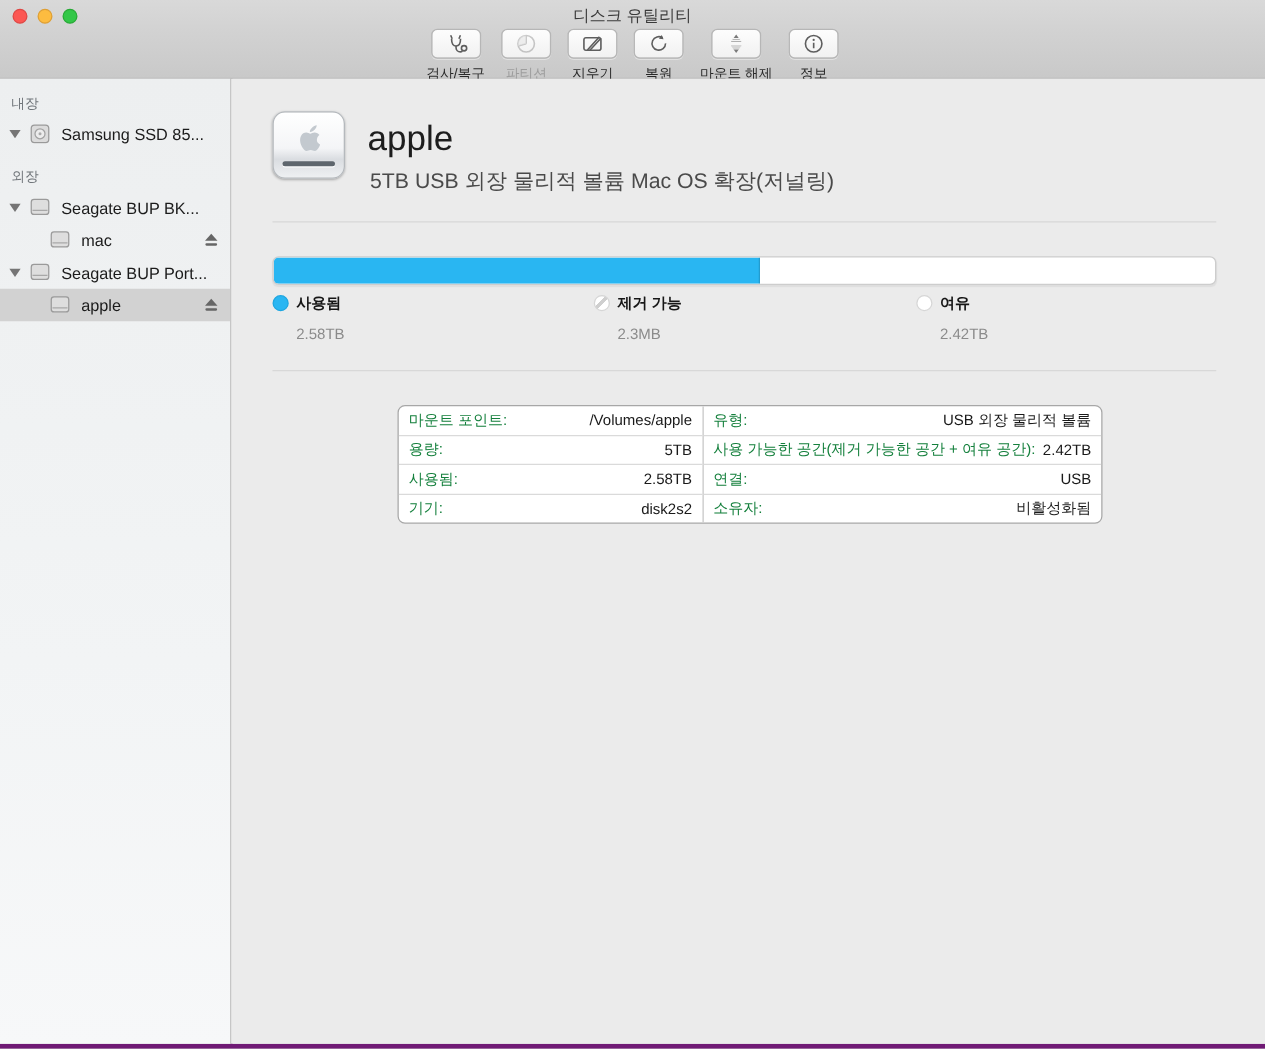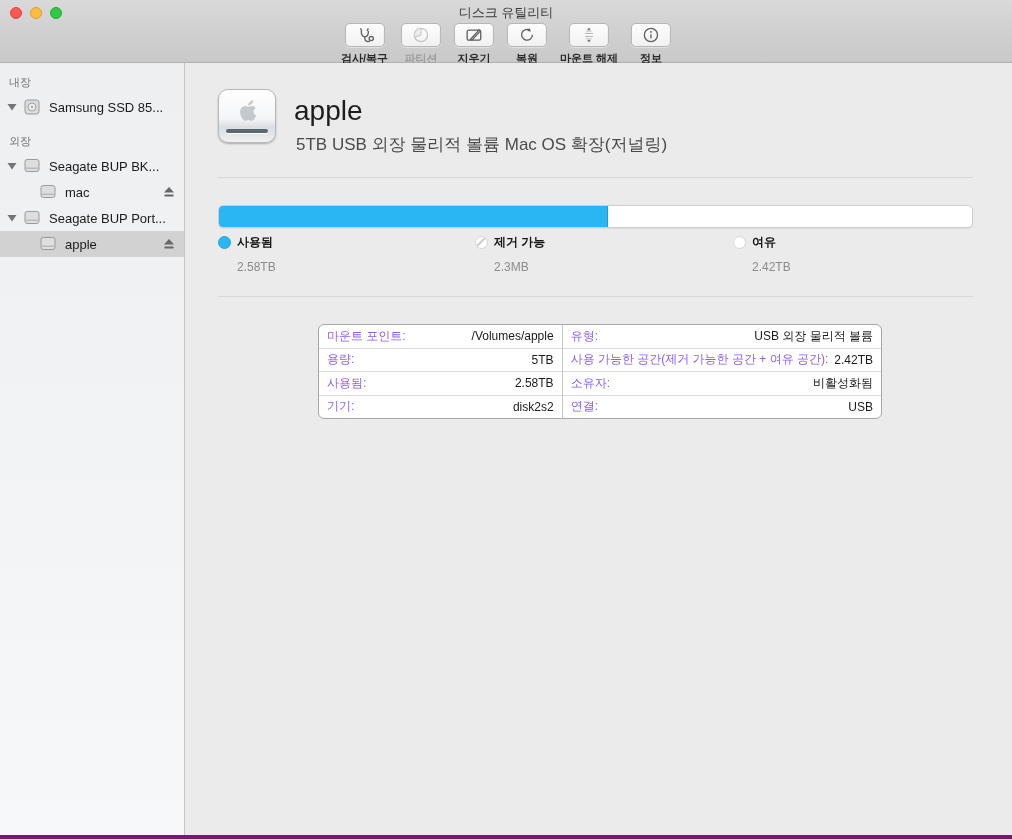--- a/index.html
+++ b/index.html
@@ -19,21 +19,21 @@
   .light{width:12px;height:12px;border-radius:50%;}
   .light.red{background:#fc5753;border:1px solid #df4744;}
   .light.yellow{background:#fdbc40;border:1px solid #de9f34;}
   .light.green{background:#33c748;border:1px solid #27aa35;}
   .win-title{
     position:absolute;top:4px;left:0;width:100%;text-align:center;
     font-size:13px;color:#3a3a3a;
   }
   .tb-group{
     position:absolute;top:23px;left:50%;transform:translateX(-50%);
-    display:flex;gap:13px;align-items:flex-start;font-weight:bold;
+    display:flex;gap:13px;align-items:flex-start;
   }
   .tb-item{display:flex;flex-direction:column;align-items:center;}
   .tb-btn{
     width:40px;height:24px;border-radius:5px;
     background:linear-gradient(180deg,#fdfdfd,#f1f1f1);
     border:1px solid #b6b6b6;display:flex;align-items:center;justify-content:center;
     box-shadow:0 1px 0 rgba(255,255,255,.4);
   }
   .tb-label{margin-top:4px;font-size:11px;color:#282828;white-space:nowrap;}
   .tb-item.disabled .tb-btn svg{opacity:.32;}
@@ -99,21 +99,21 @@
     display:flex;overflow:hidden;
   }
   .info-col{display:flex;flex-direction:column;}
   .info-col.left{width:280px;border-right:1px solid #c6c6c6;}
   .info-col.right{flex:1;}
   .info-row{
     flex:1;display:flex;align-items:center;justify-content:space-between;
     padding:0 8px;border-bottom:1px solid #dadada;font-size:12px;
   }
   .info-row:last-child{border-bottom:none;}
-  .info-row .k{color:#8b5cf6;white-space:nowrap;}
+  .info-row .k{color:#15803d;white-space:nowrap;}
   .info-row .v{color:#1a1a1a;white-space:nowrap;margin-left:6px;}
 </style>
 </head>
 <body>
 
 <div class="window">
 
   <div class="topbar">
     <div class="traffic">
       <div class="light red"></div>
@@ -316,24 +316,24 @@
       <div class="info-col right">
         <div class="info-row">
           <span class="k">유형:</span>
           <span class="v">USB 외장 물리적 볼륨</span>
         </div>
         <div class="info-row">
           <span class="k">사용 가능한 공간(제거 가능한 공간 + 여유 공간):</span>
           <span class="v">2.42TB</span>
         </div>
         <div class="info-row">
+          <span class="k">연결:</span>
+          <span class="v">USB</span>
+        </div>
+        <div class="info-row">
           <span class="k">소유자:</span>
           <span class="v">비활성화됨</span>
         </div>
-        <div class="info-row">
-          <span class="k">연결:</span>
-          <span class="v">USB</span>
-        </div>
       </div>
     </div>
 
   </div>
 </div>
 
 </body></html>

